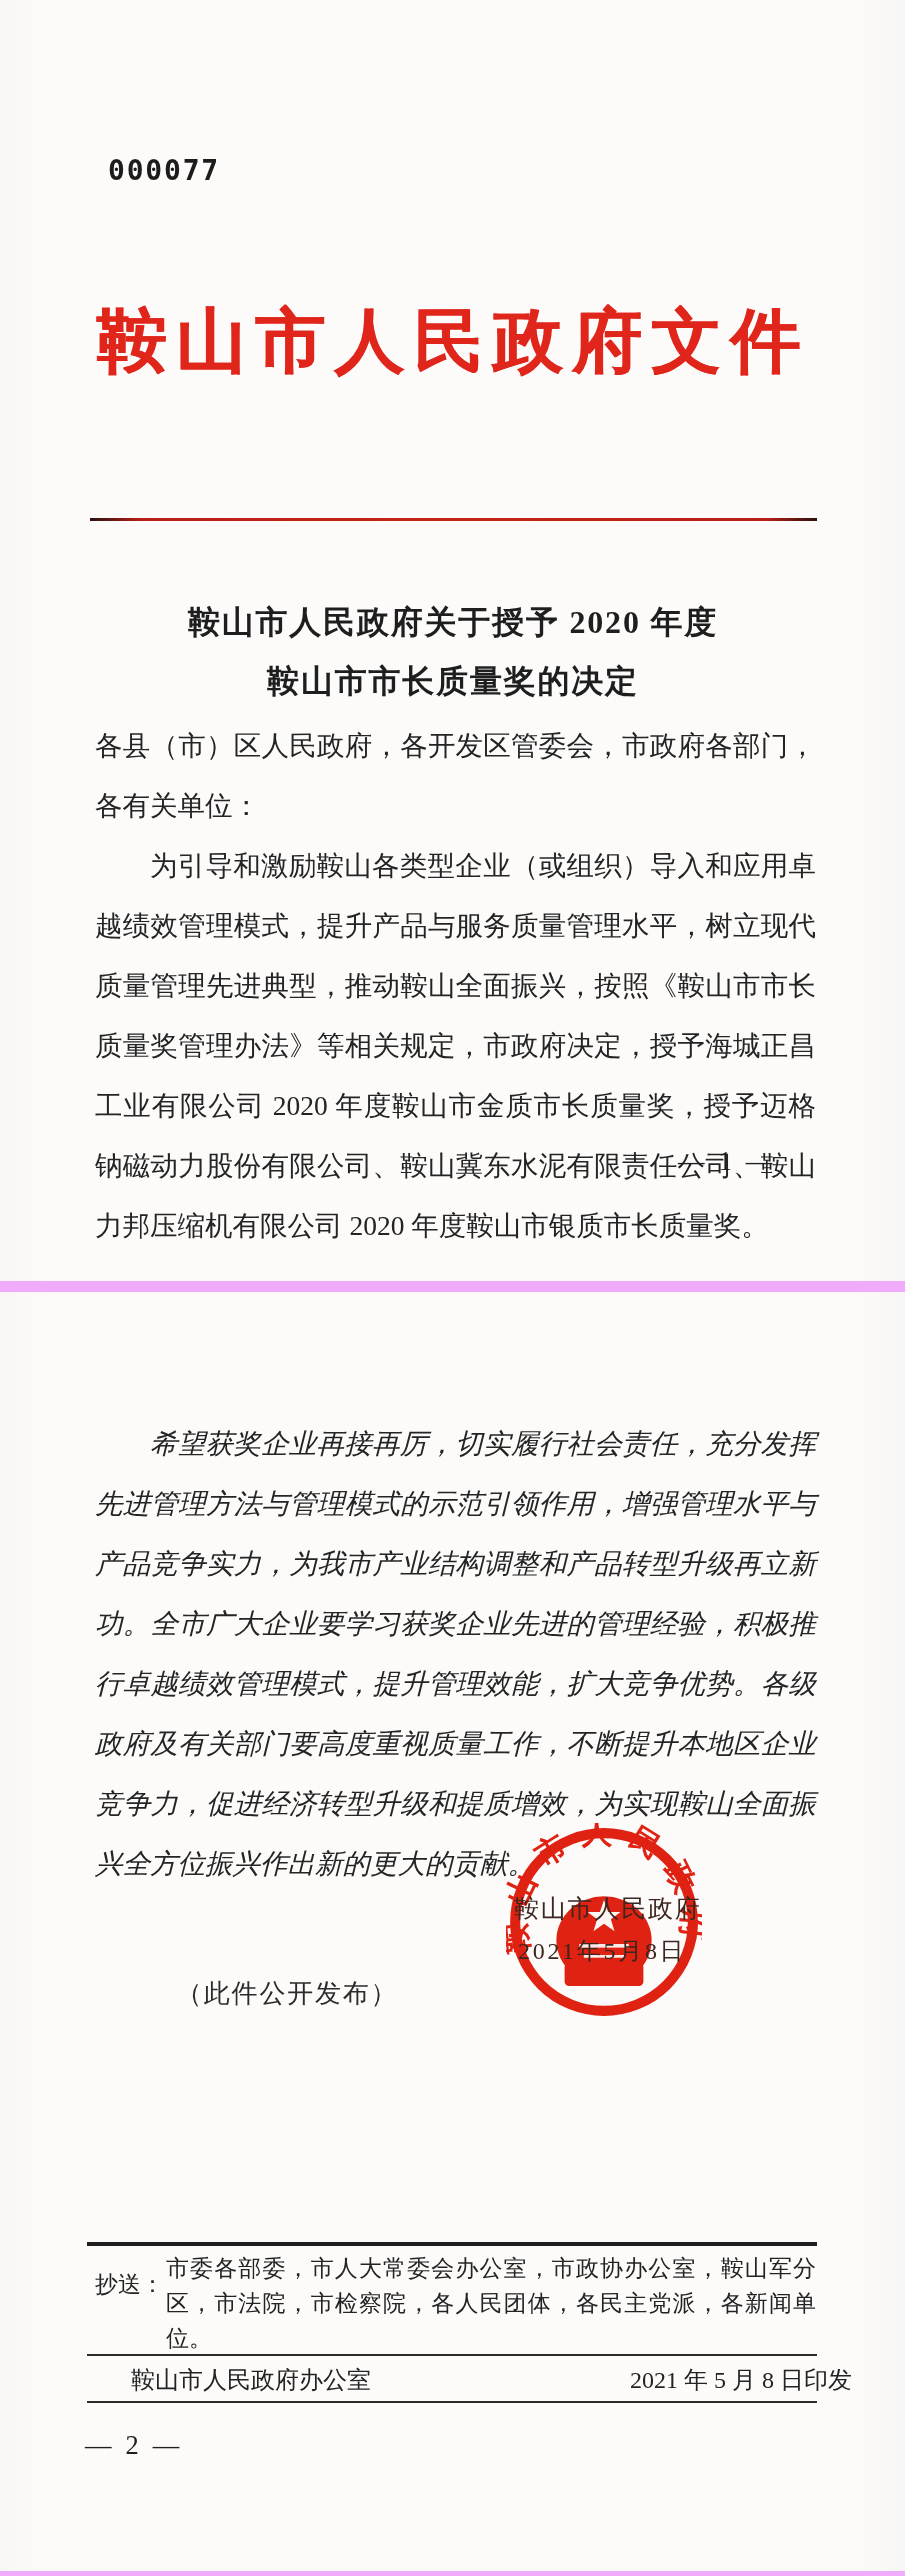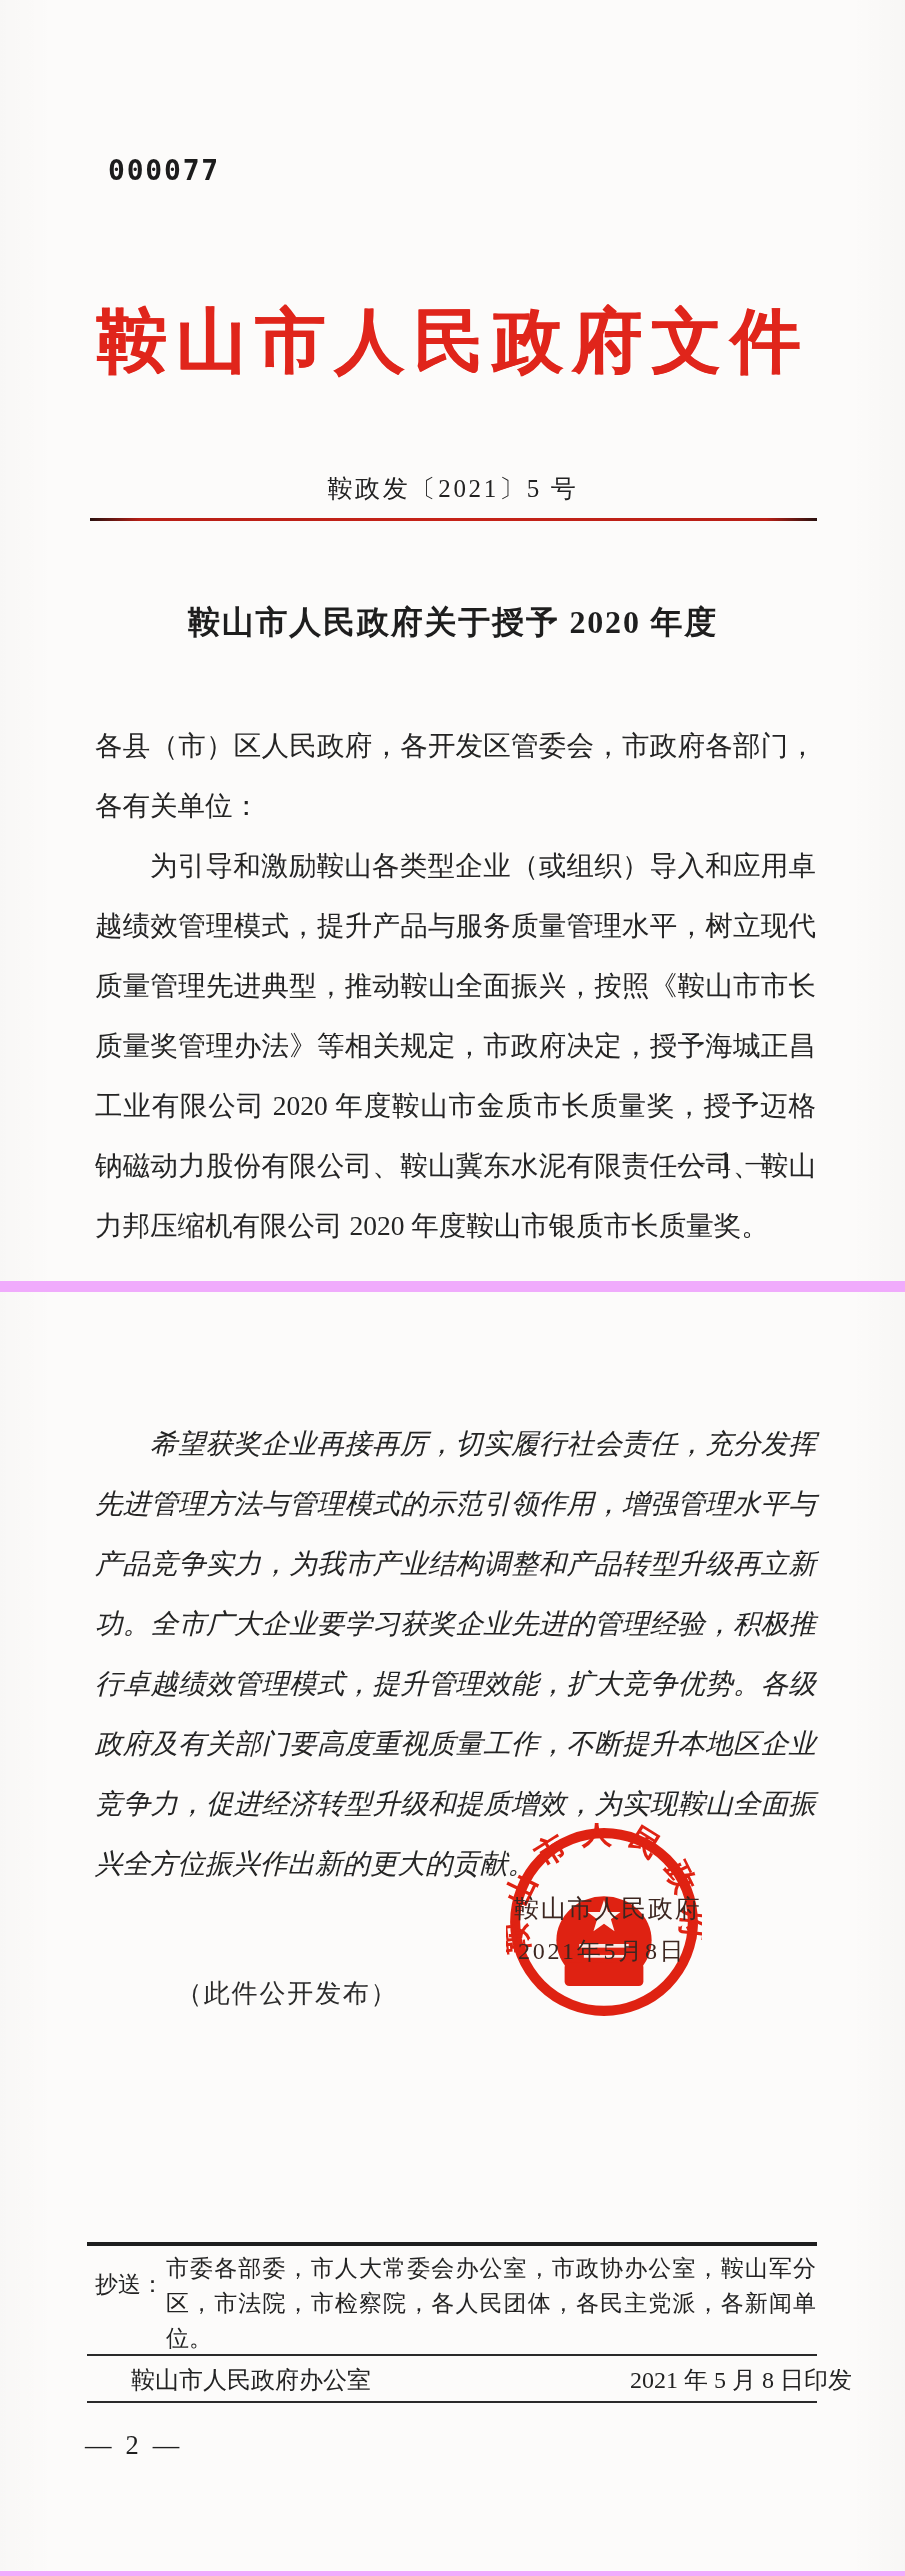--- a/index.html
+++ b/index.html
@@ -87,26 +87,26 @@
 <body>
 
 <div id="doc">
 
   <div class="page" id="page1">
 
     <div class="serial">000077</div>
 
     <div class="masthead">鞍山市人民政府文件</div>
 
-    <div class="doc-number">鞍政发〔2021〕5 号</div>
 
     <div class="red-rule"></div>
 
     <div class="doc-title">
       <div>鞍山市人民政府关于授予 2020 年度</div>
+      <div>鞍山市市长质量奖的决定</div>
     </div>
 
     <div class="body-block">
       <p>各县（市）区人民政府，各开发区管委会，市政府各部门，各有关单位：</p>
       <p class="indent">为引导和激励鞍山各类型企业（或组织）导入和应用卓越绩效管理模式，提升产品与服务质量管理水平，树立现代质量管理先进典型，推动鞍山全面振兴，按照《鞍山市市长质量奖管理办法》等相关规定，市政府决定，授予海城正昌工业有限公司 2020 年度鞍山市金质市长质量奖，授予迈格钠磁动力股份有限公司、鞍山冀东水泥有限责任公司、鞍山力邦压缩机有限公司 2020 年度鞍山市银质市长质量奖。</p>
     </div>
 
     <div class="pagenum1">— 1 —</div>
   </div>
 

